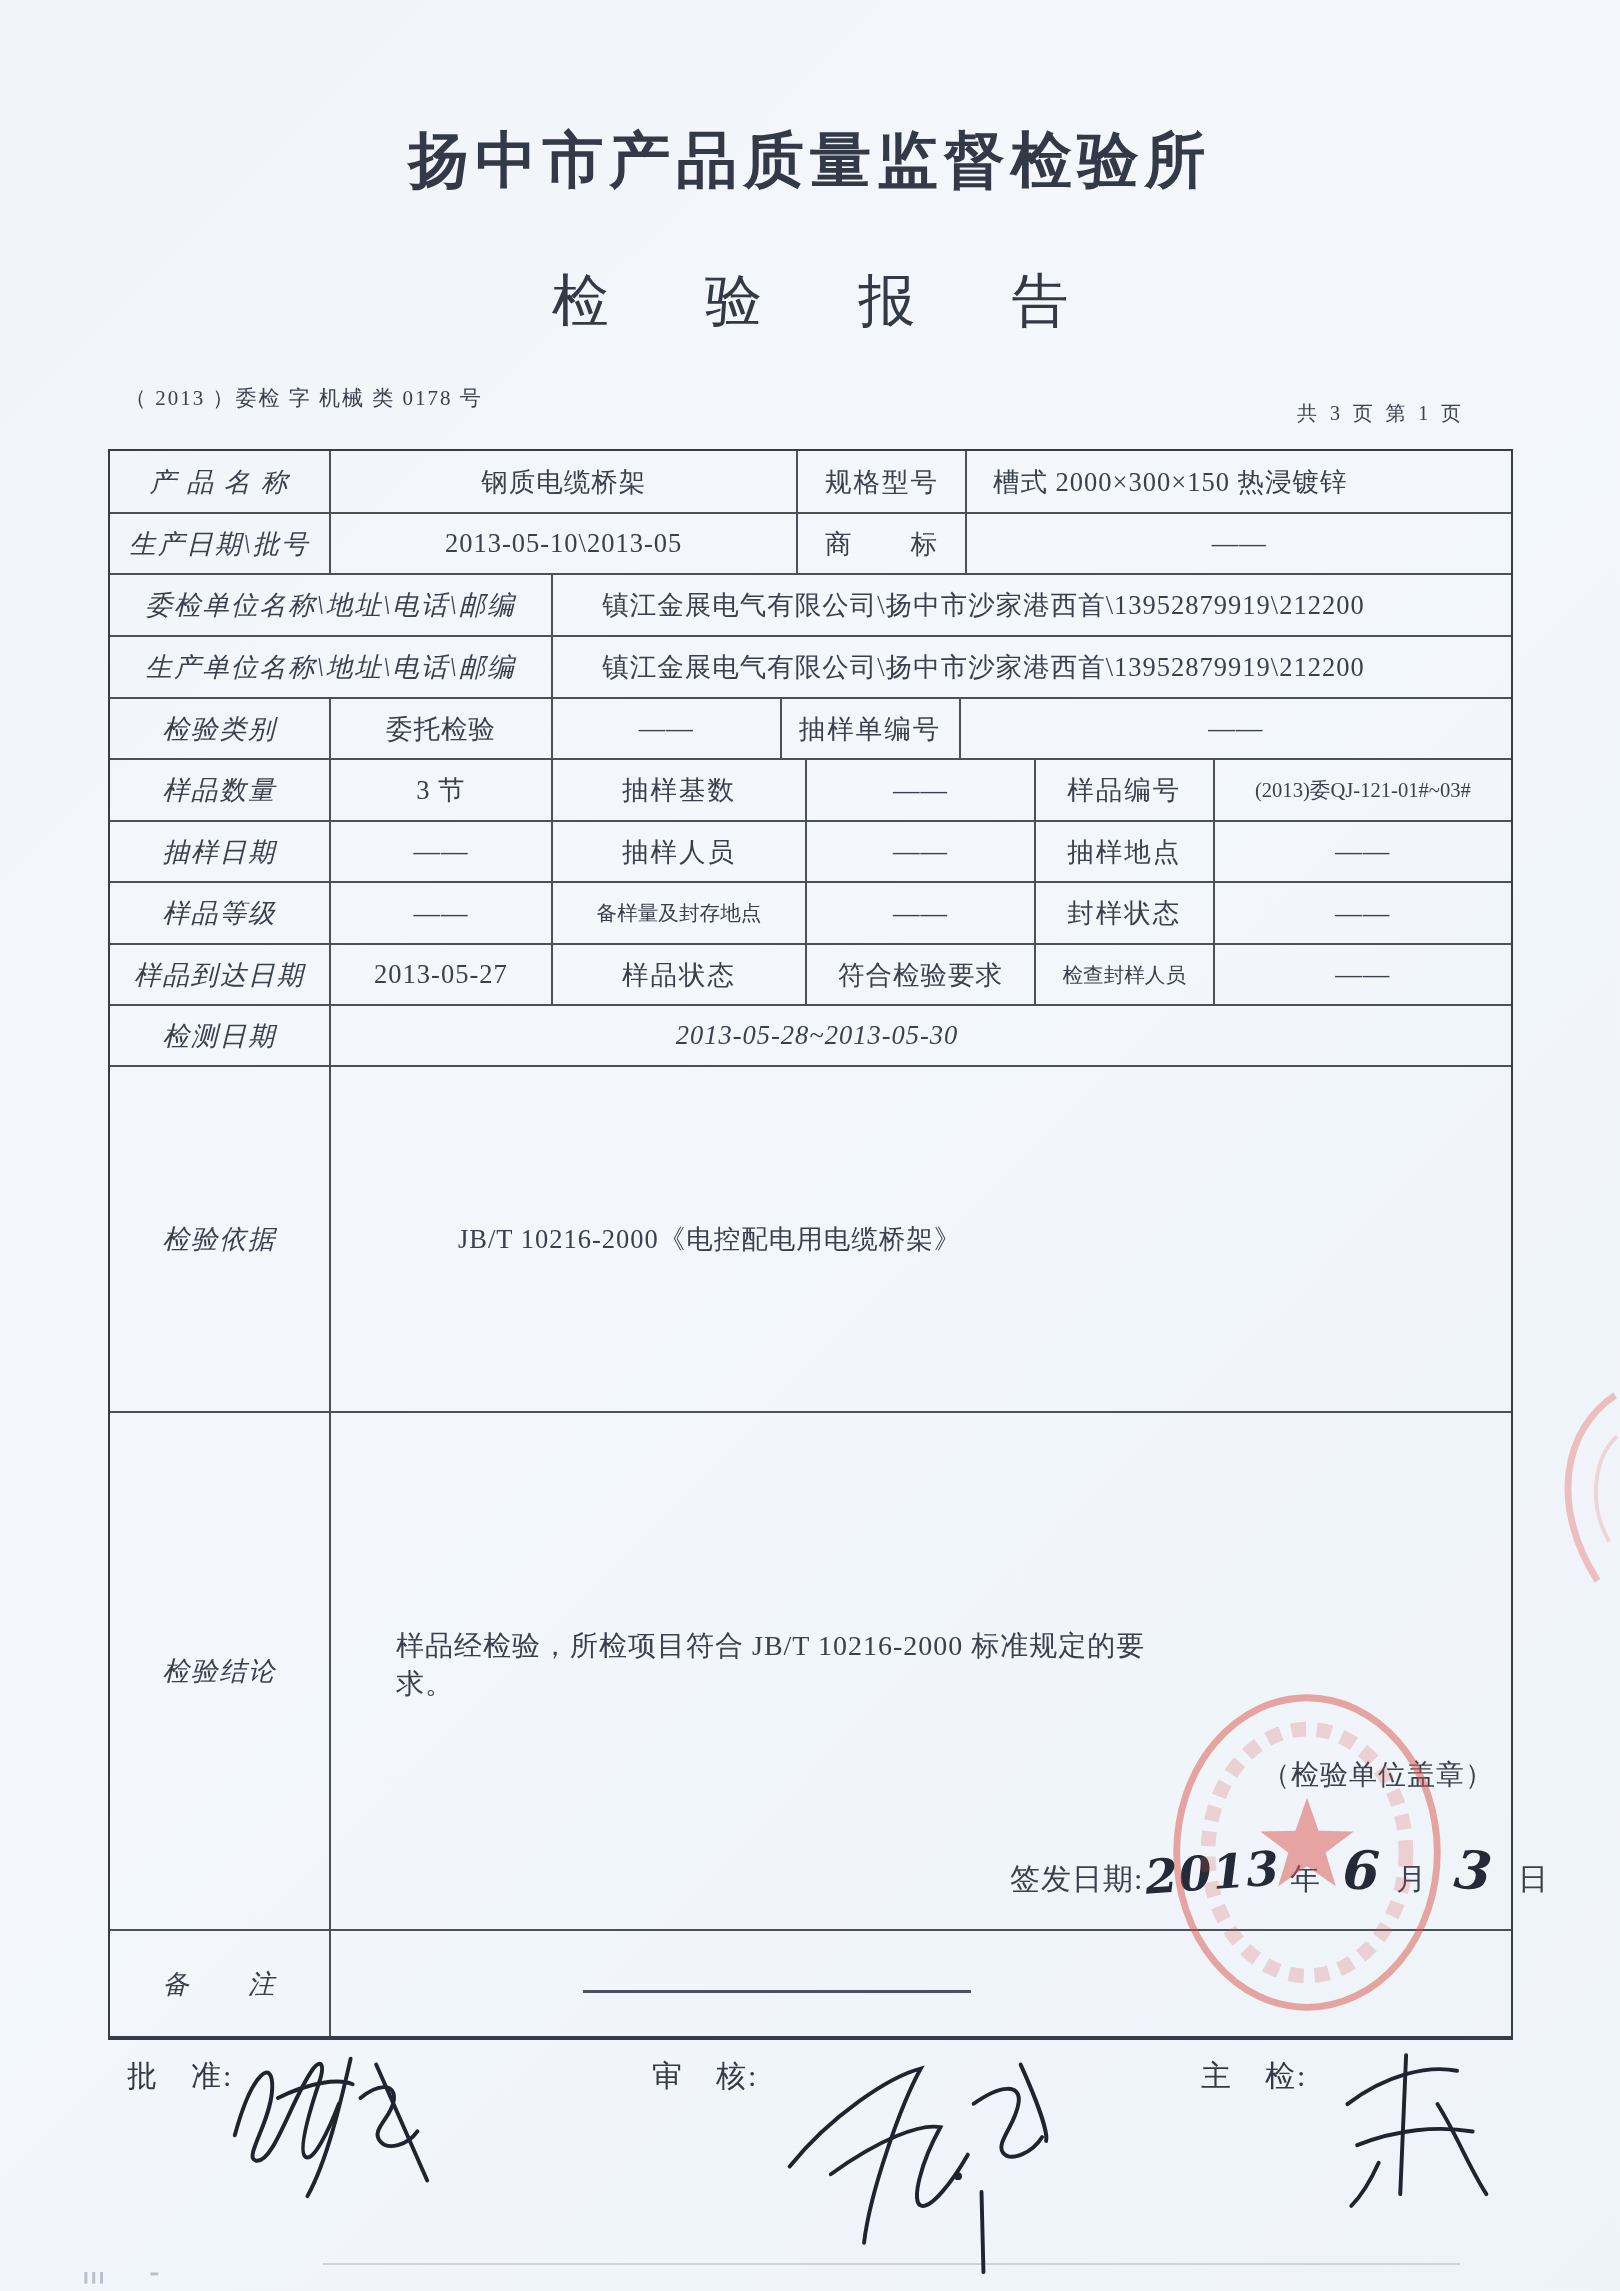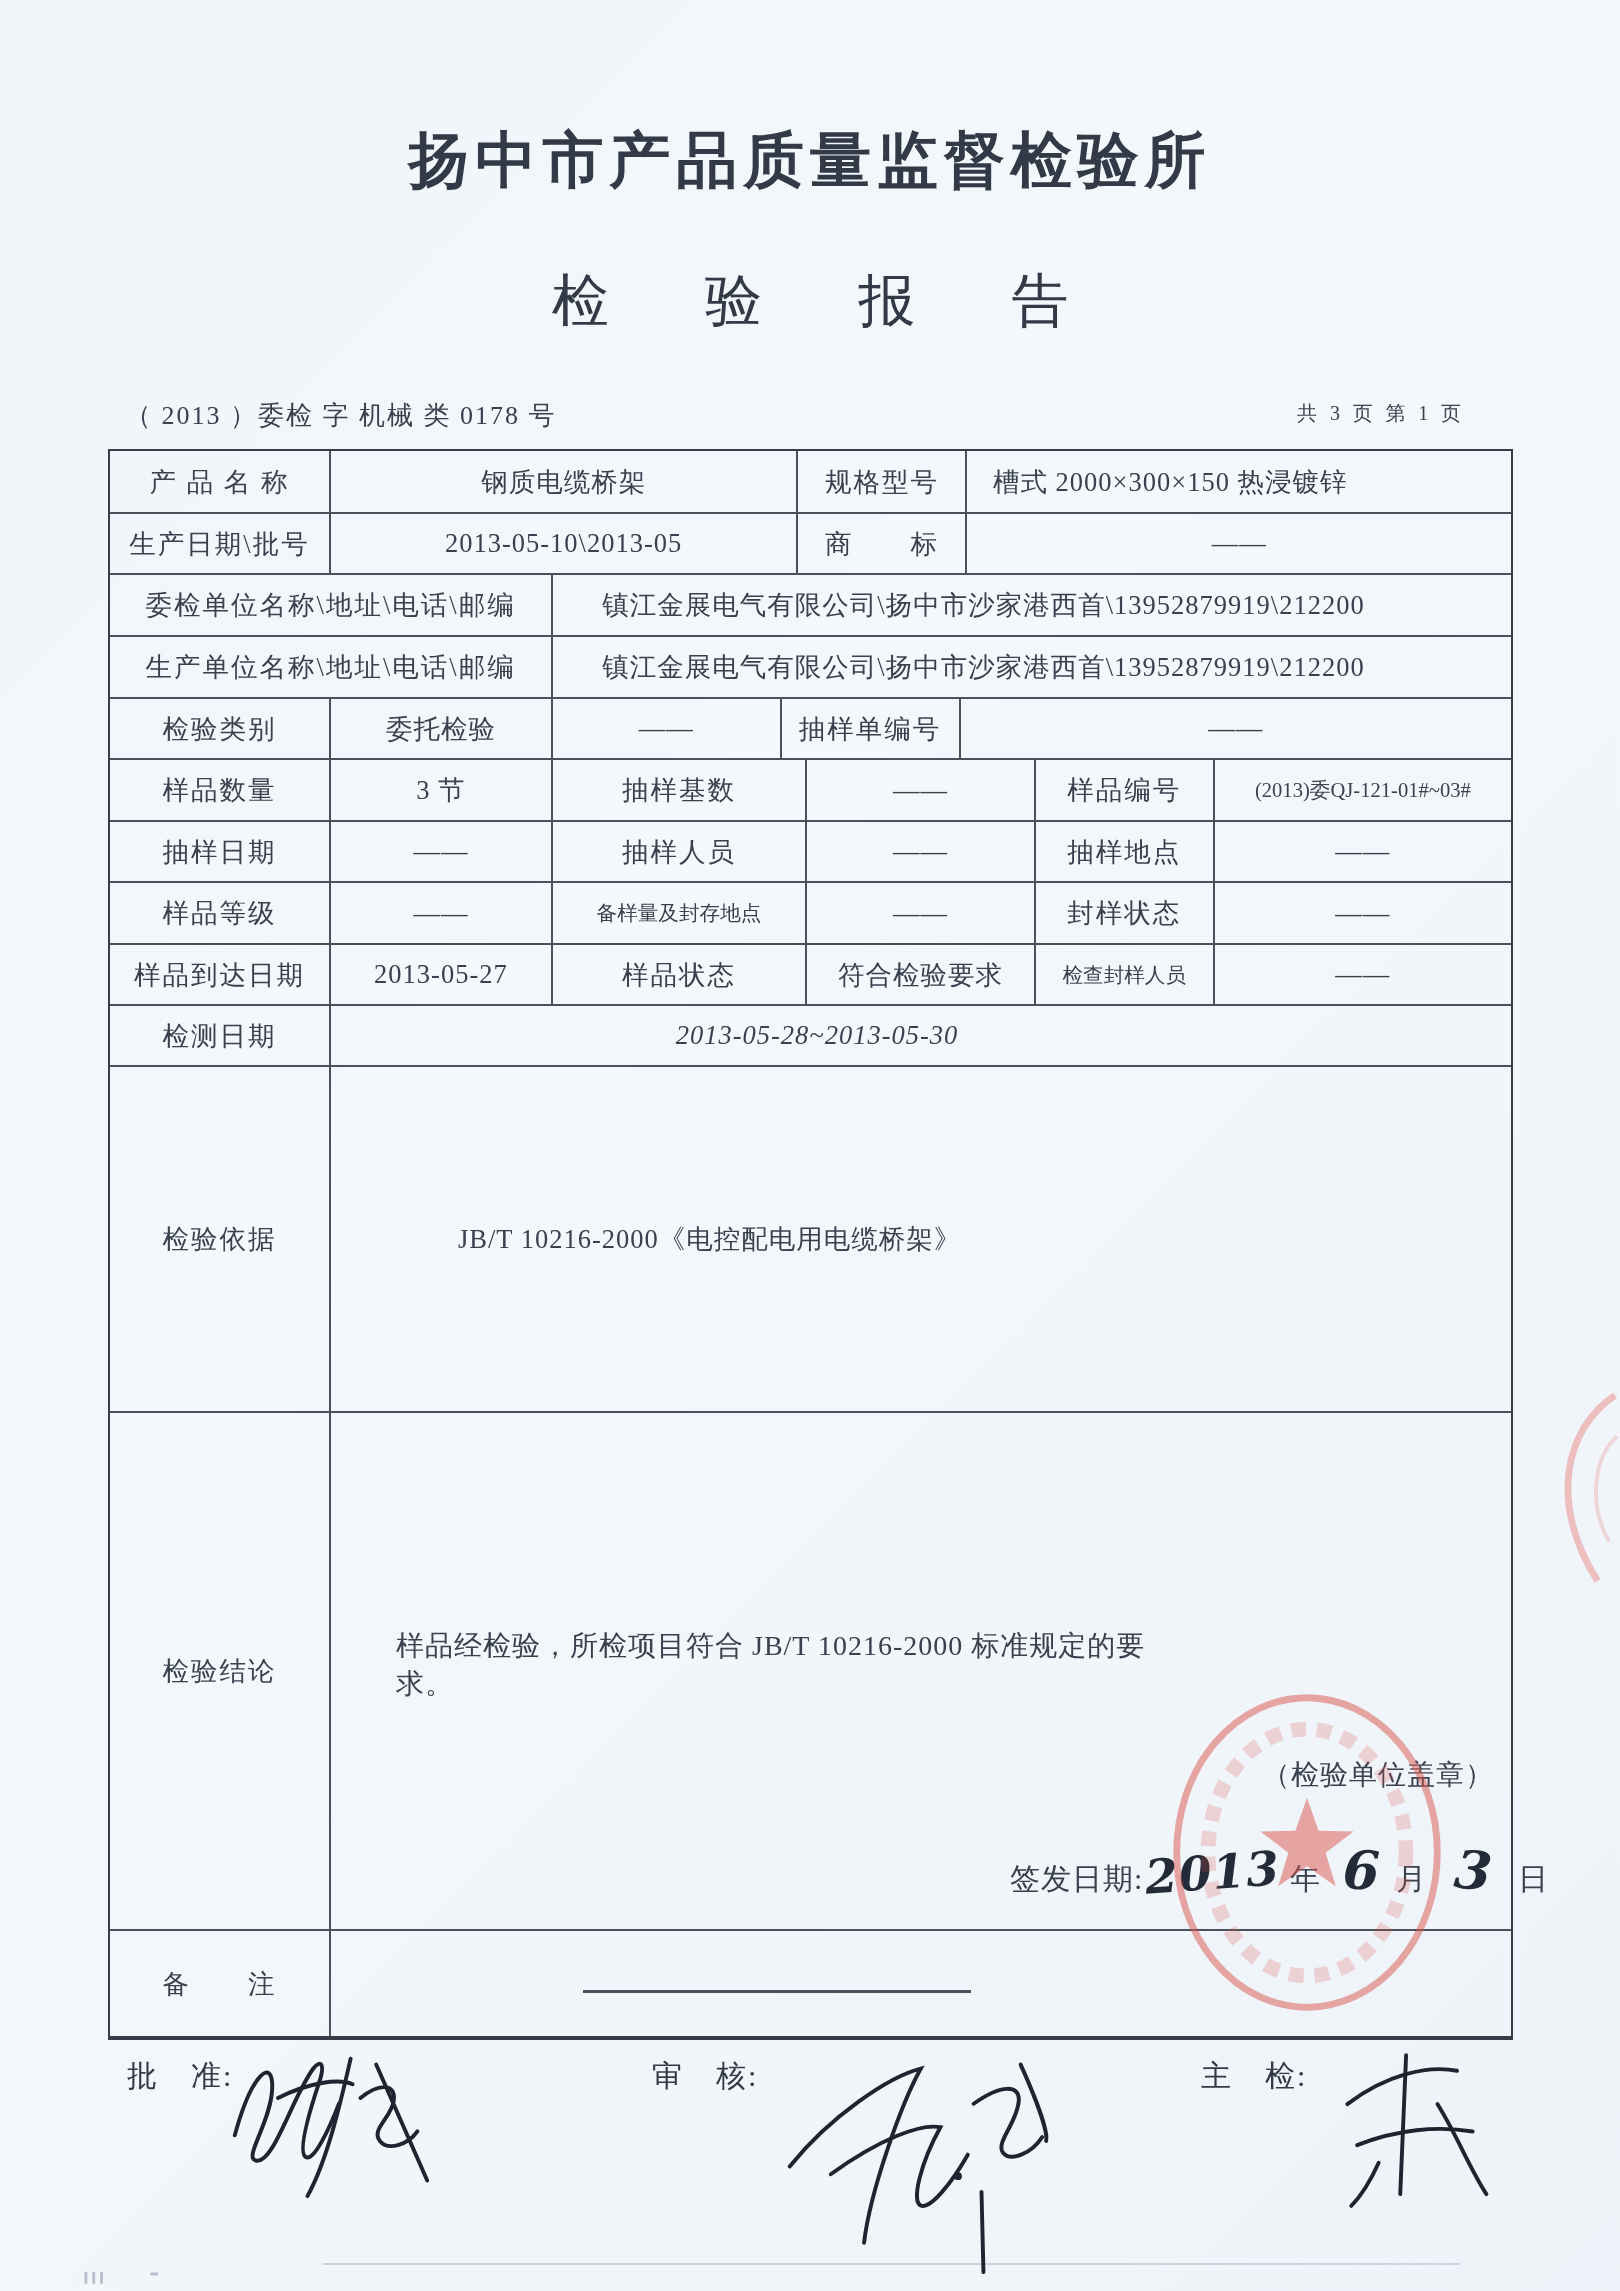--- a/index.html
+++ b/index.html
@@ -17,22 +17,22 @@
     position:absolute;top:120px;left:0;width:100%;
     text-align:center;font-size:61px;font-weight:bold;
     letter-spacing:5.9px;color:#323947;
   }
   .doc-subtitle{
     position:absolute;top:263px;left:0;width:100%;
     text-align:center;font-size:57px;font-weight:normal;
     letter-spacing:41px;text-indent:41px;color:#323947;
   }
   .report-no{
-    position:absolute;top:398px;left:125px;
-    font-size:26px;letter-spacing:2px;
+    position:absolute;top:384px;left:125px;
+    font-size:21px;letter-spacing:2px;
   }
   .page-info{
     position:absolute;top:400px;right:155px;
     font-size:20px;letter-spacing:3.9px;text-align:right;
   }
   
   .info-table{
     position:absolute;left:108px;top:449px;width:1405px;
     border:2.9px solid #363d49;border-bottom-width:4.9px;
     box-sizing:border-box;background:transparent;
@@ -40,21 +40,21 @@
   .trow{display:flex;width:100%;box-sizing:border-box;border-top:2px solid #4a515d;}
   .trow:first-child{border-top:none;}
   .h62{height:61px}.h63{height:62px}
   .h353{height:346px}.h528{height:518px}.h109{height:107px}
   .cell{
     box-sizing:border-box;border-left:2px solid #4a515d;
     display:flex;align-items:center;justify-content:center;
     font-size:26.5px;letter-spacing:1px;overflow:hidden;
     text-align:center;
   }
-  .cell:first-child{border-left:none;}
+  .cell:first-child{border-left:none;font-style:italic;}
   .lab{letter-spacing:2px;}
   
   .wa1{width:15.63%}.wa2{width:33.36%}.wa3{width:12.07%}.wa4{flex:1}
   
   .wb1{width:31.5%}.wb2{flex:1}
   
   .wc1{width:15.63%}.wc2{width:15.84%}.wc3{width:18.14%}
   .wc4{width:16.33%}.wc5{width:12.77%}.wc6{flex:1}
   
   .wd1{width:15.63%}.wd2{flex:1}

